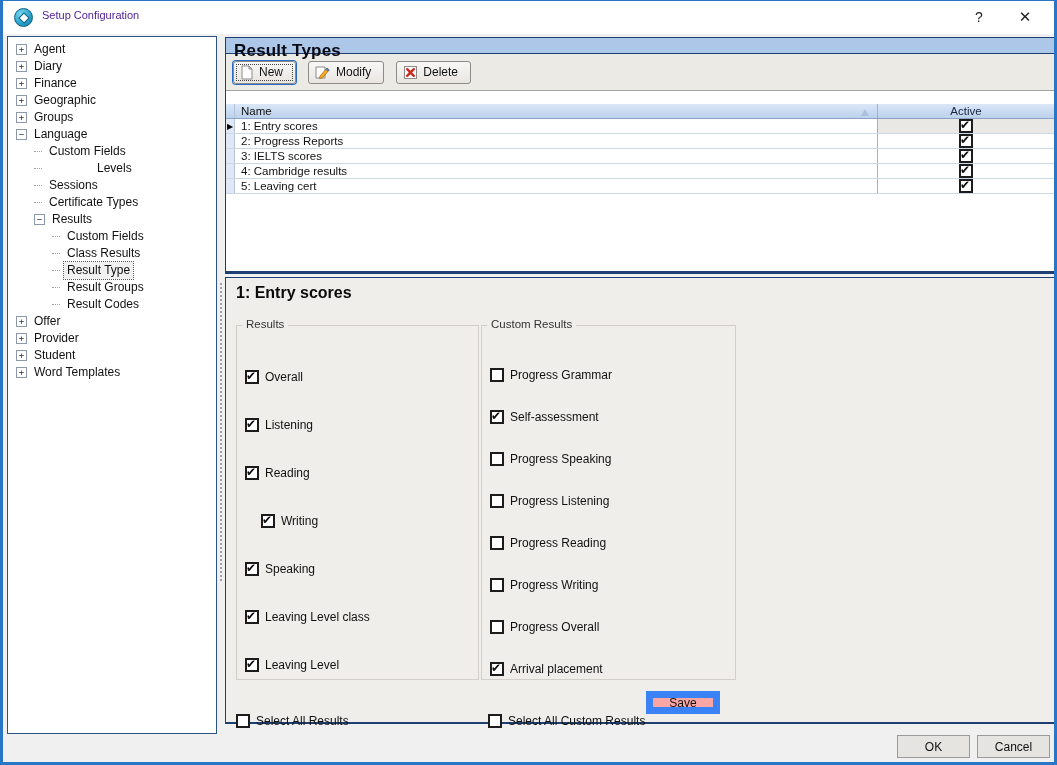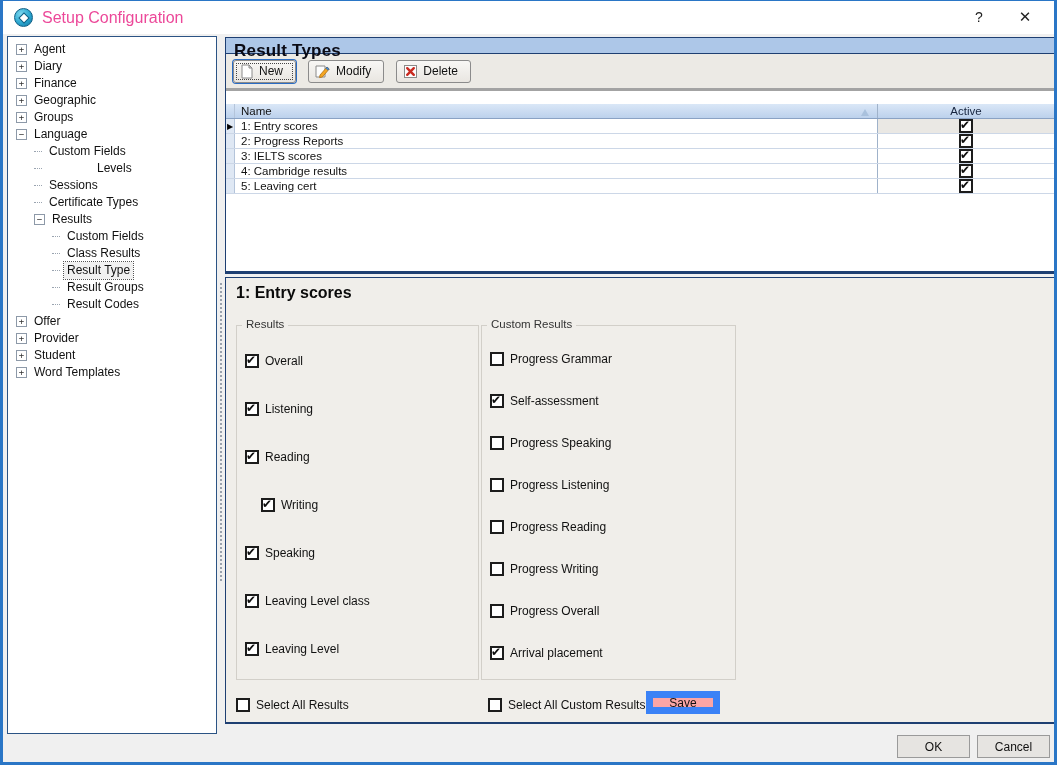--- a/index.html
+++ b/index.html
@@ -17,21 +17,21 @@
   .titlebar { position:absolute; top:0; left:0; right:0; height:33px; background:#ffffff; }
   .app-icon {
     position:absolute; left:11px; top:7px; width:19px; height:19px; border-radius:50%;
     background:radial-gradient(circle at 35% 30%, #7fd8ef 0%, #2aa6cf 55%, #12709c 100%);
     border:1px solid #0e5f86;
   }
   .app-icon::after {
     content:""; position:absolute; left:5.5px; top:5.5px; width:6px; height:6px;
     background:#fff; transform:rotate(45deg); box-shadow:0 0 0 1px #0e5f86;
   }
-  .title-text { position:absolute; left:39px; top:8px; font-size:16px; color:#ec4899; }
+  .title-text { position:absolute; left:39px; top:8px; font-size:11px; color:#4c1d95; }
   .tb-btn { position:absolute; top:5px; width:30px; height:22px; text-align:center;
             font-size:14px; color:#222; line-height:22px; cursor:default; }
   .tb-help { right:60px; }
   .tb-close { right:14px; font-size:15px; }
 
   
   .tree-panel {
     position:absolute; left:4px; top:35px; width:210px; height:698px;
     background:#fff; border:1px solid #2b5384; overflow:hidden; padding-top:4px;
   }
@@ -54,21 +54,21 @@
 
   
   .top-panel {
     position:absolute; left:222px; top:36px; width:830px; height:237px;
     background:#fff; border:1px solid #1e3f72; border-bottom:3px solid #1e3f72;
   }
   .panel-header {
     height:16px; background:#adc7e8; border-bottom:1px solid #1e3f72;
     font-size:17px; font-weight:bold; color:#0a0a14; padding:3px 0 0 8px; letter-spacing:0.2px;
   }
-  .toolbar { height:37px; background:#eceae5; border-bottom:3px solid #a3a3a3;
+  .toolbar { height:37px; background:#eceae5; border-bottom:1px solid #a3a3a3;
              display:flex; align-items:center; padding-left:7px; gap:12px; }
   .tbtn {
     height:23px; padding:0 12px 0 6px; display:inline-flex; align-items:center; gap:5px;
     background:linear-gradient(#f8f7f5,#e9e6e1); border:1px solid #8b8b8b; border-radius:3px;
     font-size:12px; color:#111; cursor:default;
   }
   .tbtn.focused { box-shadow:0 0 0 1px #2a6cc4; outline:1px dotted #444; outline-offset:-4px; }
   .tbtn svg { display:block; }
 
   
@@ -98,21 +98,21 @@
     position:absolute; left:222px; top:276px; width:830px; height:447px;
     background:#f0eeea; border:1px solid #1e3f72; border-bottom:2px solid #1e3f72;
   }
   .detail-title { position:absolute; left:10px; top:6px; font-size:16px; font-weight:bold; color:#0a0a0a; }
   .groupbox { position:absolute; top:47px; height:355px; border:1px solid #d2cfc9; }
   .gb-results { left:10px; width:243px; }
   .gb-custom  { left:255px; width:255px; }
   .gb-label { position:absolute; top:-8px; left:5px; background:#f0eeea; padding:0 4px;
               font-size:11.5px; color:#333; }
   .cb-item { position:absolute; display:flex; align-items:center; gap:6px;
-             font-size:12px; color:#111; cursor:default; }
+             font-size:12px; color:#111; cursor:default;margin-top:16px; }
   .cb-label { line-height:14px; }
 
   .selectall-results { left:10px;  top:420px; }
   .selectall-custom  { left:262px; top:420px; }
   .save-btn {
     position:absolute; left:420px; top:413px; width:74px; height:23px;
     background:#fca5a5; border:7px solid #3b82f6; font-size:12px; color:#111;
     display:flex; align-items:center; justify-content:center; cursor:default;
   }
 

